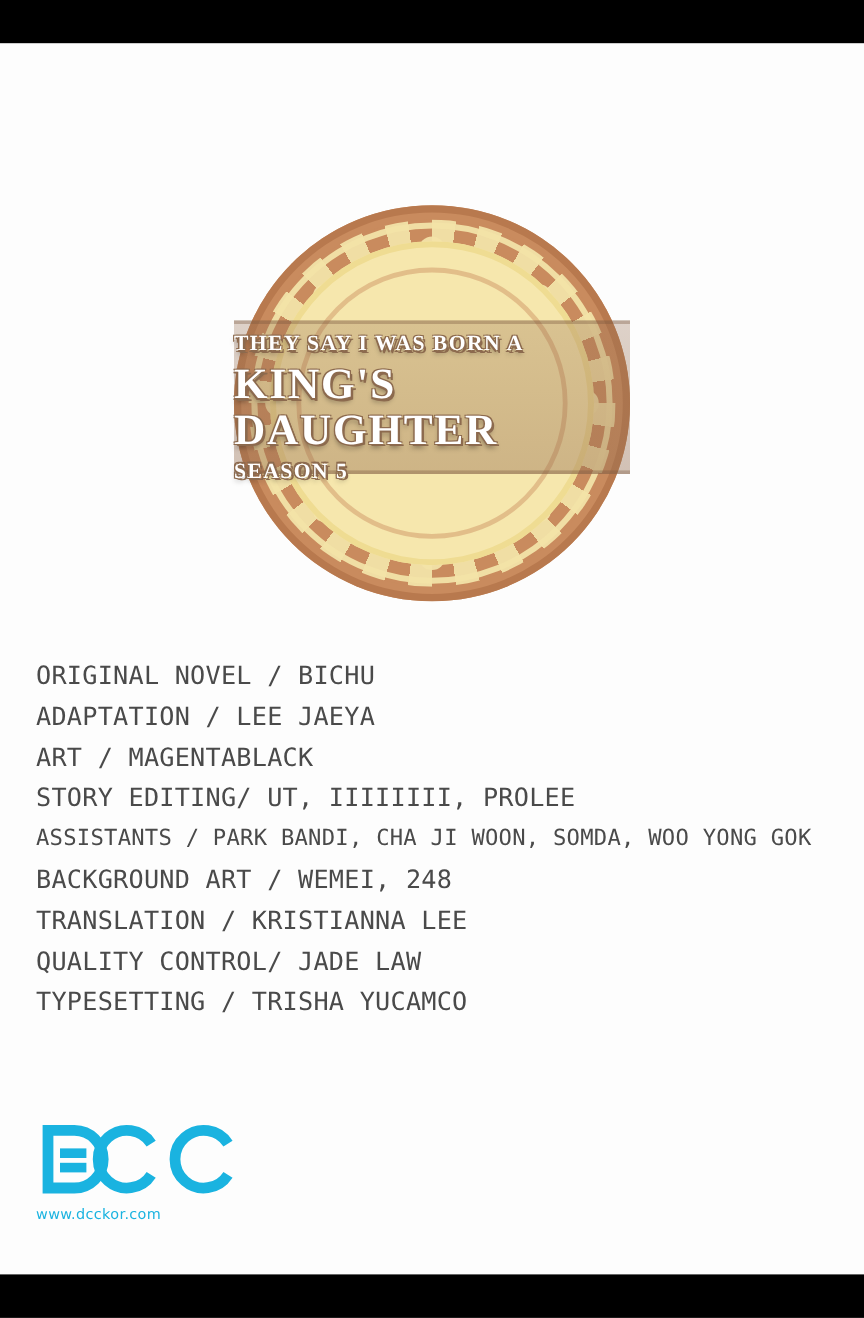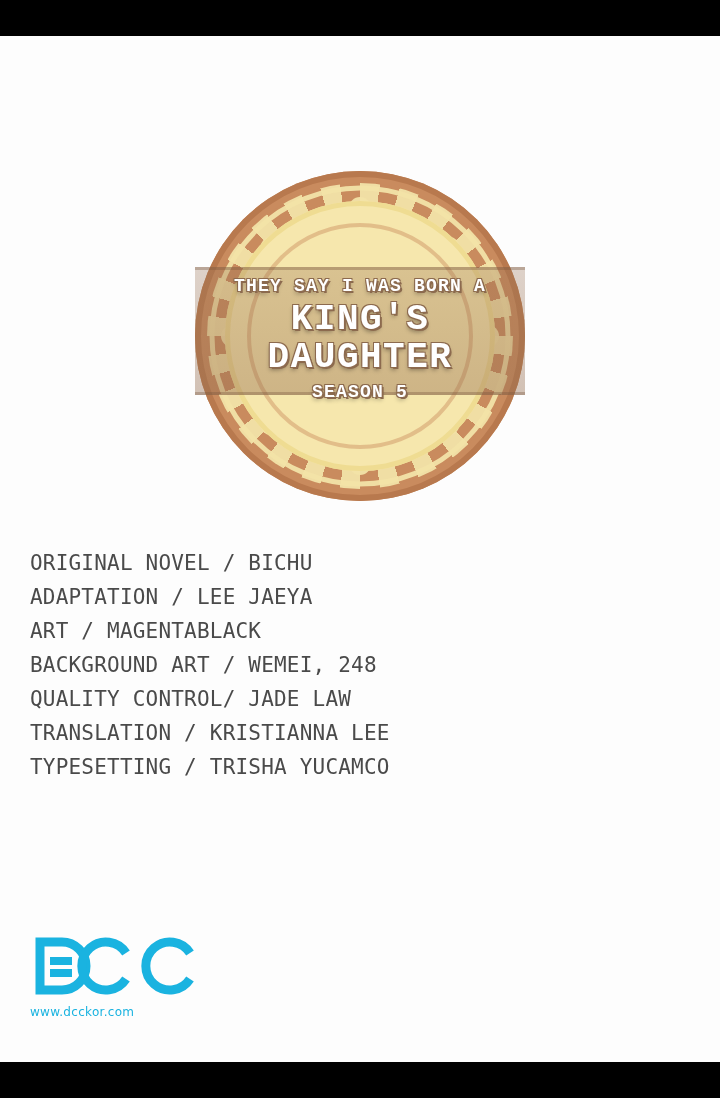--- a/index.html
+++ b/index.html
@@ -90,23 +90,22 @@
     background: rgba(120,85,60,0.35);
   }
   .emblem-band:before { top: 0; }
   .emblem-band:after { bottom: 0; }
 
   .emblem-title {
     position: absolute;
     left: 0;
     right: 0;
     top: 102px;
-    text-align: center;
     color: #ffffff;
-    font-family: Liberation Mono, monospace;
+    font-family: Liberation Serif, serif;
     text-shadow:
       2px 2px 0 #8c6a4e,
       -1px 1px 0 #8c6a4e,
       1px -1px 0 #8c6a4e,
       -1px -1px 0 #8c6a4e,
       0 3px 4px rgba(0,0,0,0.35);
   }
   .t-line1 {
     font-size: 18px;
     font-weight: bold;
@@ -207,23 +206,25 @@
         <div class="t-line1">THEY SAY I WAS BORN A</div>
         <div class="t-line2">KING'S DAUGHTER</div>
         <div class="t-line3">SEASON 5</div>
       </div>
     </div>
 
     <div class="credits">
       <div class="credit-line">ORIGINAL NOVEL / BICHU</div>
       <div class="credit-line">ADAPTATION /  LEE JAEYA</div>
       <div class="credit-line">ART / MAGENTABLACK</div>
+      <div class="credit-line">STORY EDITING/ UT, IIIIIIII, PROLEE</div>
+      <div class="credit-line small">ASSISTANTS / PARK BANDI, CHA JI WOON, SOMDA, WOO YONG GOK</div>
       <div class="credit-line">BACKGROUND ART / WEMEI, 248</div>
+      <div class="credit-line">TRANSLATION / KRISTIANNA LEE</div>
       <div class="credit-line">QUALITY CONTROL/ JADE LAW</div>
-      <div class="credit-line">TRANSLATION / KRISTIANNA LEE</div>
       <div class="credit-line">TYPESETTING / TRISHA YUCAMCO</div>
     </div>
 
     <div class="brand">
       <svg class="brand-logo" width="170" height="66" viewBox="0 0 170 66">
         <g fill="none" stroke="#1ab3e0" stroke-width="9">
           <path d="M10 9 h22 a24 24 0 0 1 0 48 h-22 z"></path>
           <path d="M96 20 a24 24 0 1 0 0 26"></path>
           <path d="M160 20 a24 24 0 1 0 0 26"></path>
         </g>

